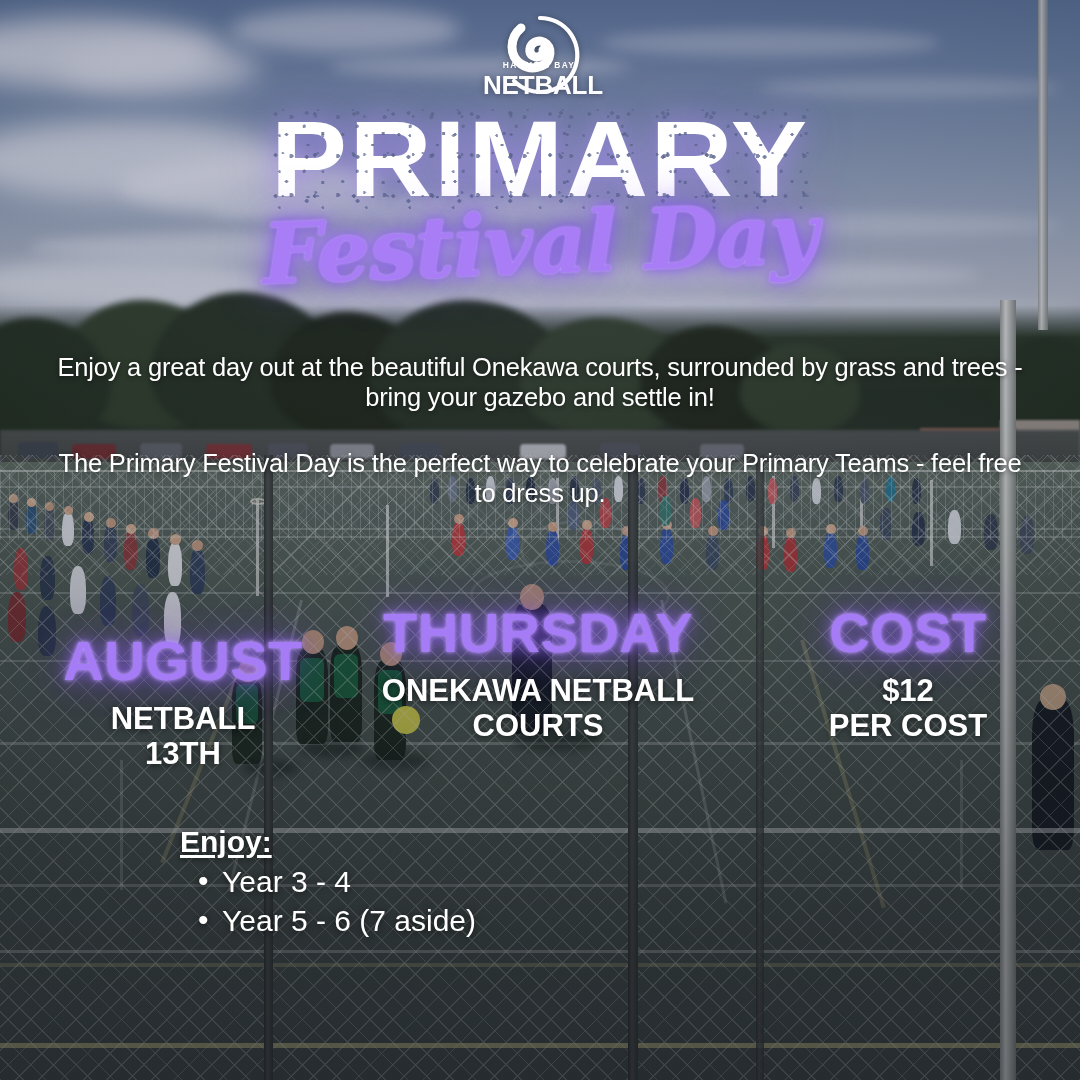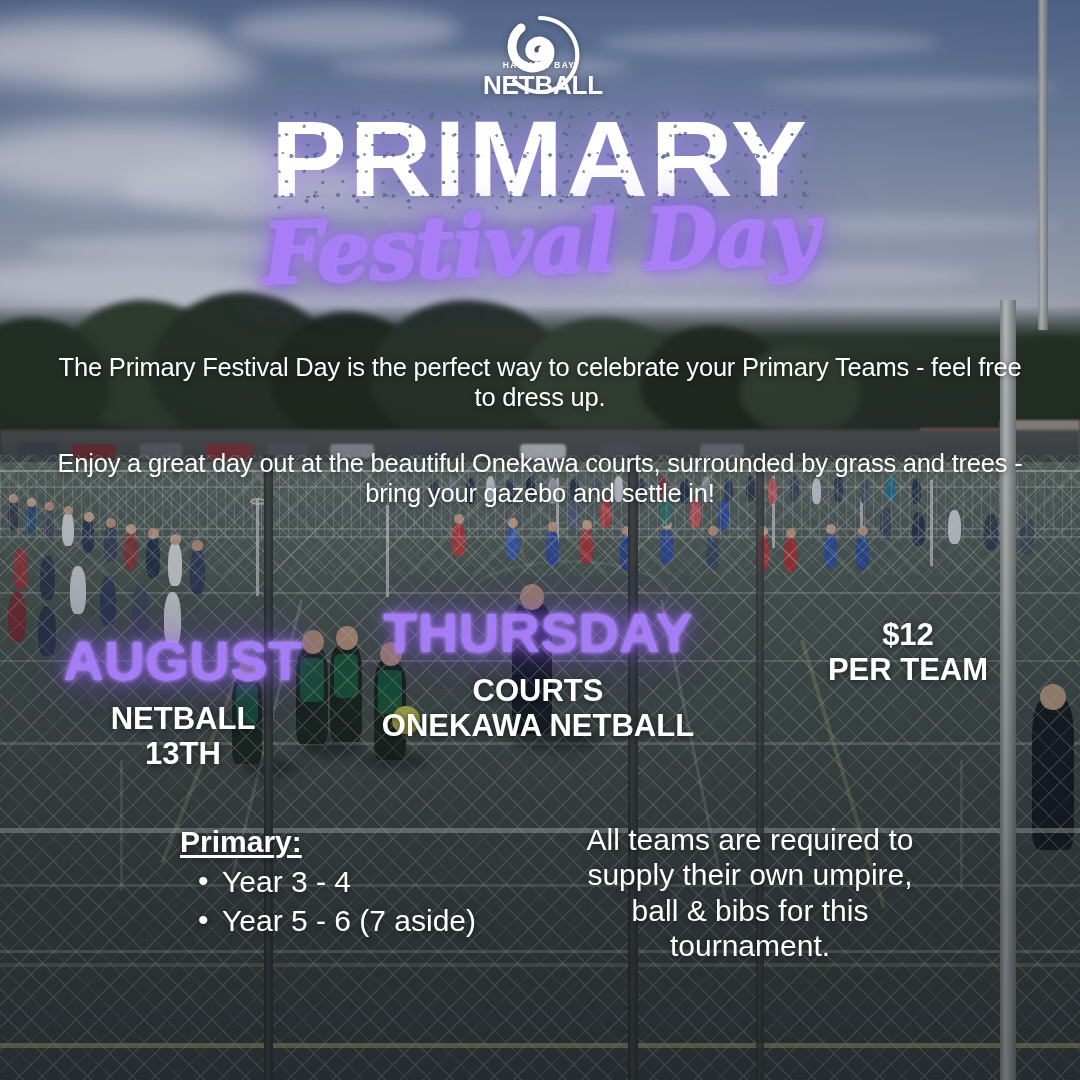--- a/index.html
+++ b/index.html
@@ -521,56 +521,56 @@
     <div class="primary">
       <span class="gritwrap">
         <span>PRIMARY</span>
         <span class="grit"></span>
       </span>
     </div>
 
     <div class="festival">Festival Day</div>
 
     <div class="intro">
+      <p>Enjoy a great day out at the beautiful Onekawa courts, surrounded by grass and trees - bring your gazebo and settle in!</p>
       <p>The Primary Festival Day is the perfect way to celebrate your Primary Teams - feel free to dress up.</p>
-      <p>Enjoy a great day out at the beautiful Onekawa courts, surrounded by grass and trees - bring your gazebo and settle in!</p>
     </div>
 
     <div class="cols">
 
       <div class="col date">
         <div class="colhead">AUGUST</div>
         <div class="colbody">
           <span class="ln">NETBALL</span>
           <span class="ln">13TH</span>
         </div>
       </div>
 
       <div class="col loc">
         <div class="colhead">THURSDAY</div>
         <div class="colbody">
+          <span class="ln">ONEKAWA NETBALL</span>
           <span class="ln">COURTS</span>
-          <span class="ln">ONEKAWA NETBALL</span>
         </div>
       </div>
 
       <div class="col cost">
+        <div class="colhead">COST</div>
         <div class="colbody">
           <span class="ln">$12</span>
-          <span class="ln">PER TEAM</span>
+          <span class="ln">PER COST</span>
         </div>
       </div>
 
     </div>
 
     <div class="grades">
-      <div class="ghead">Primary:</div>
+      <div class="ghead">Enjoy:</div>
       <ul>
         <li>Year 3 - 4</li>
         <li>Year 5 - 6 (7 aside)</li>
       </ul>
     </div>
 
-    <div class="note">All teams are required to supply their own umpire, ball &amp; bibs for this tournament.</div>
 
 
   </div>
 </div>
 
 </body></html>

